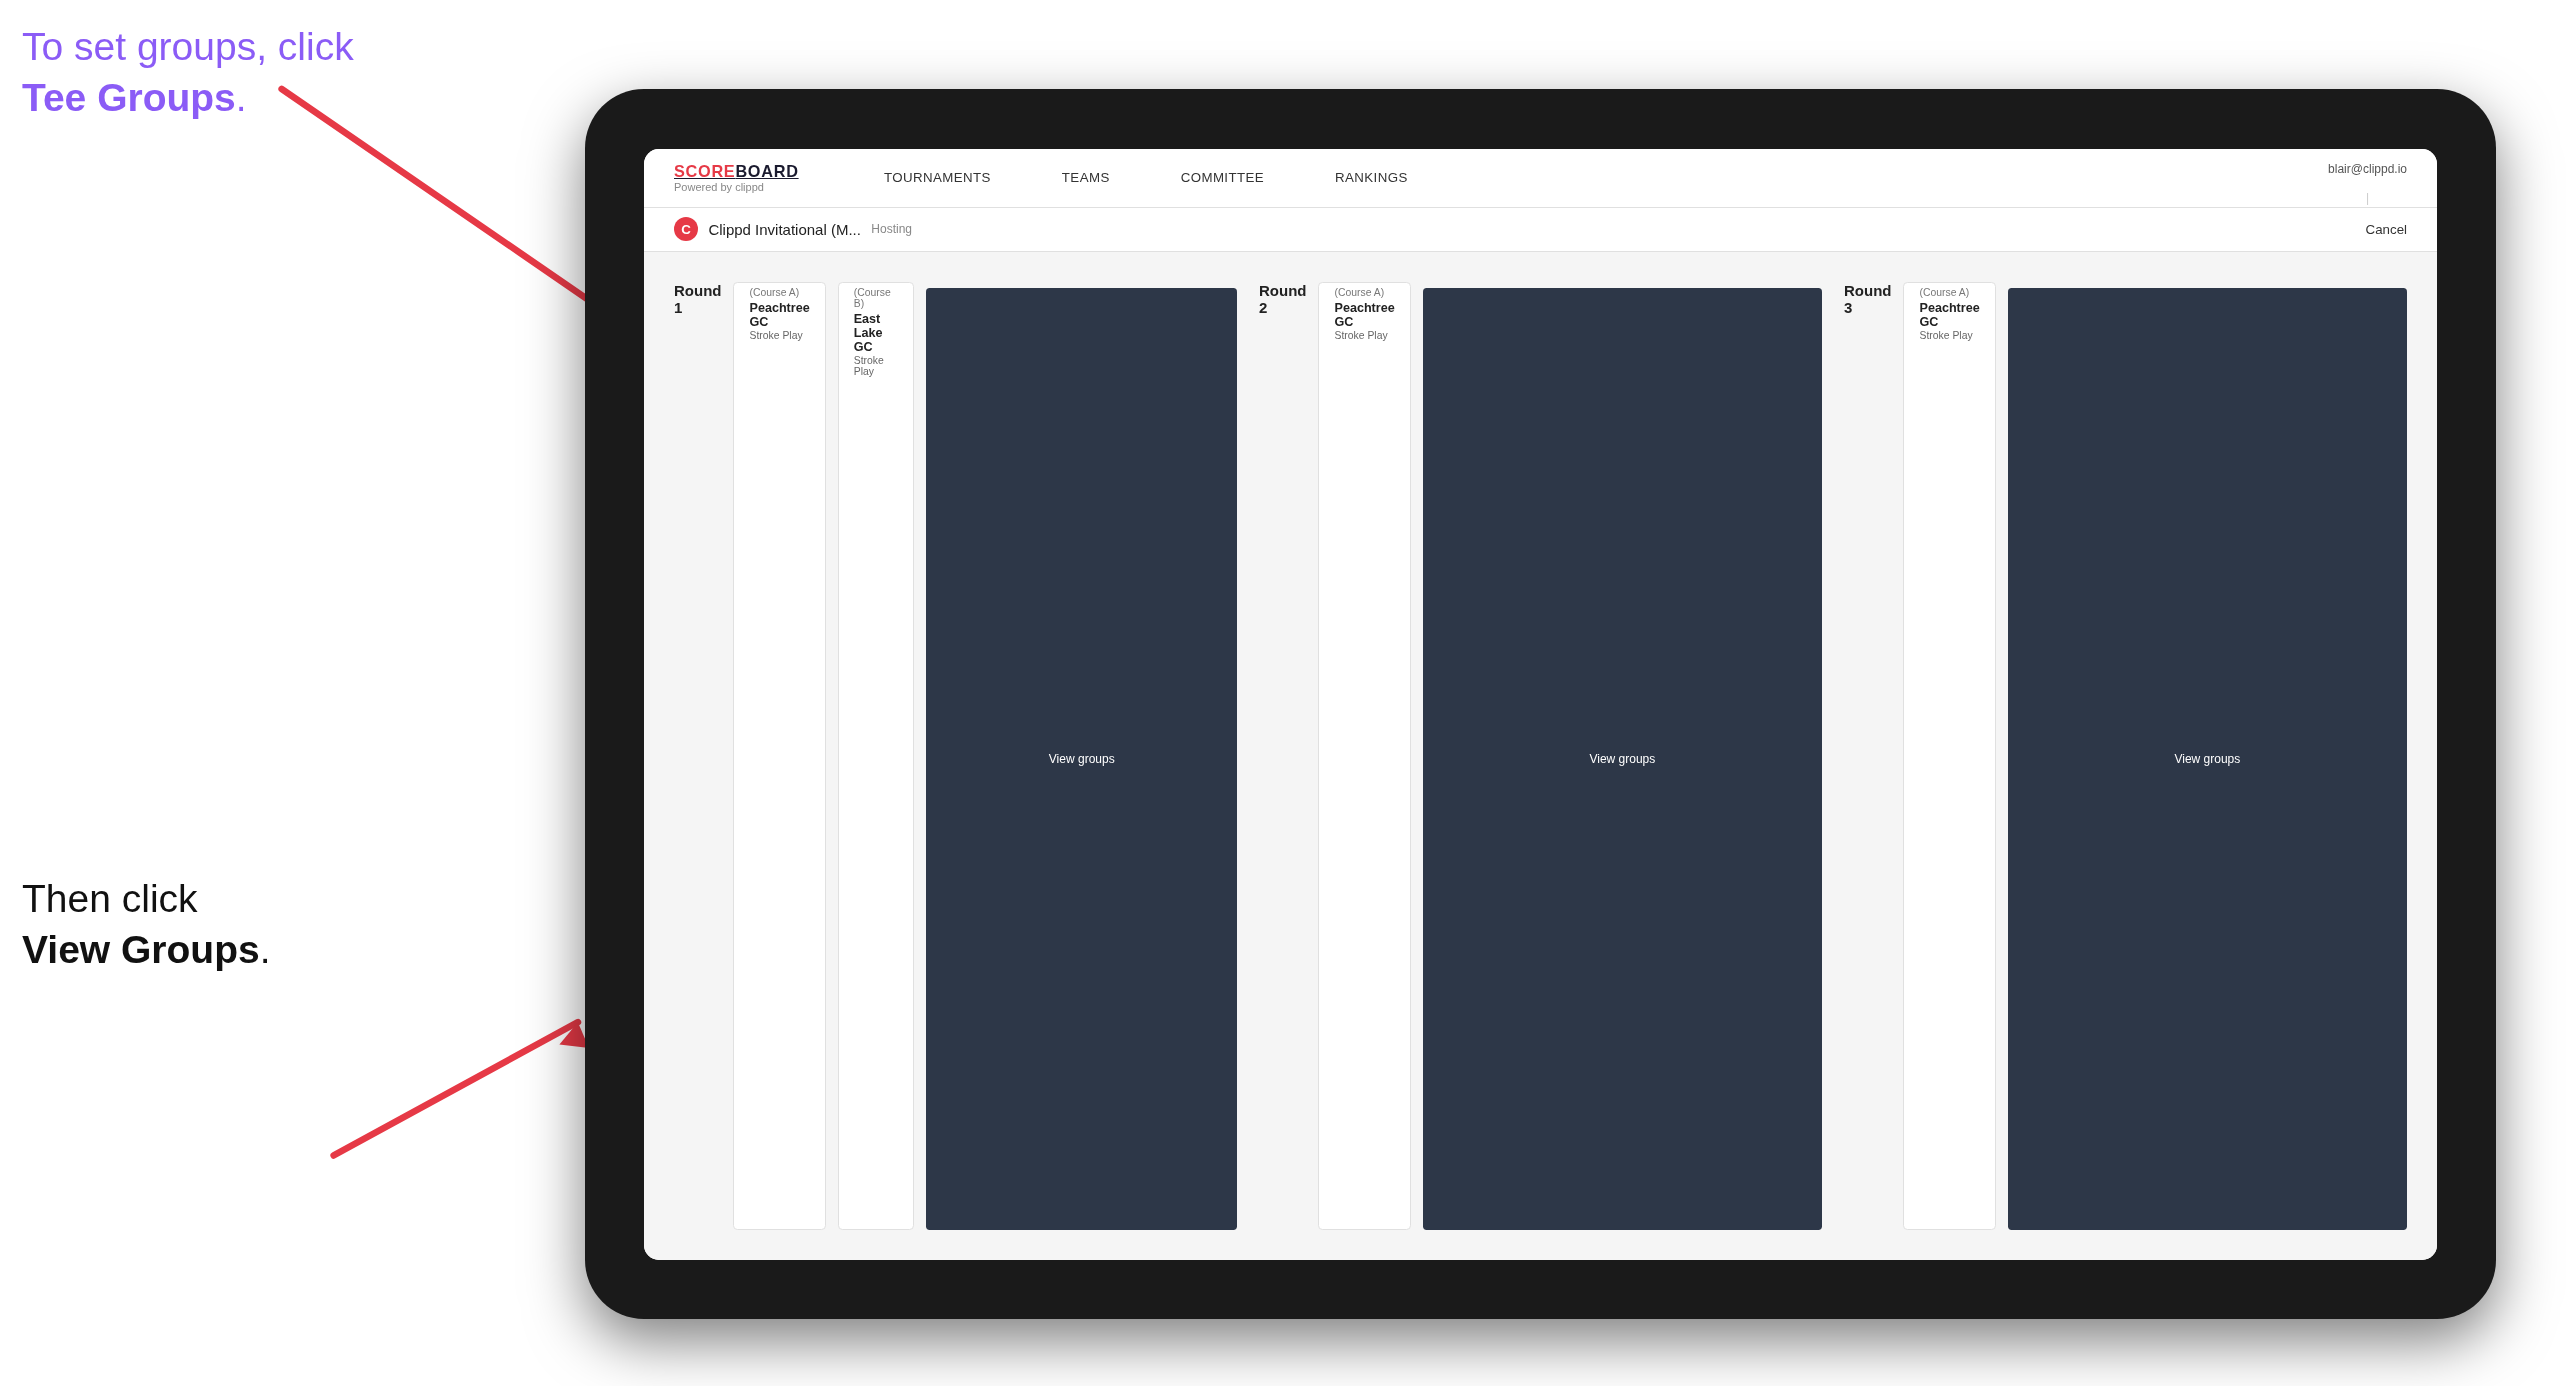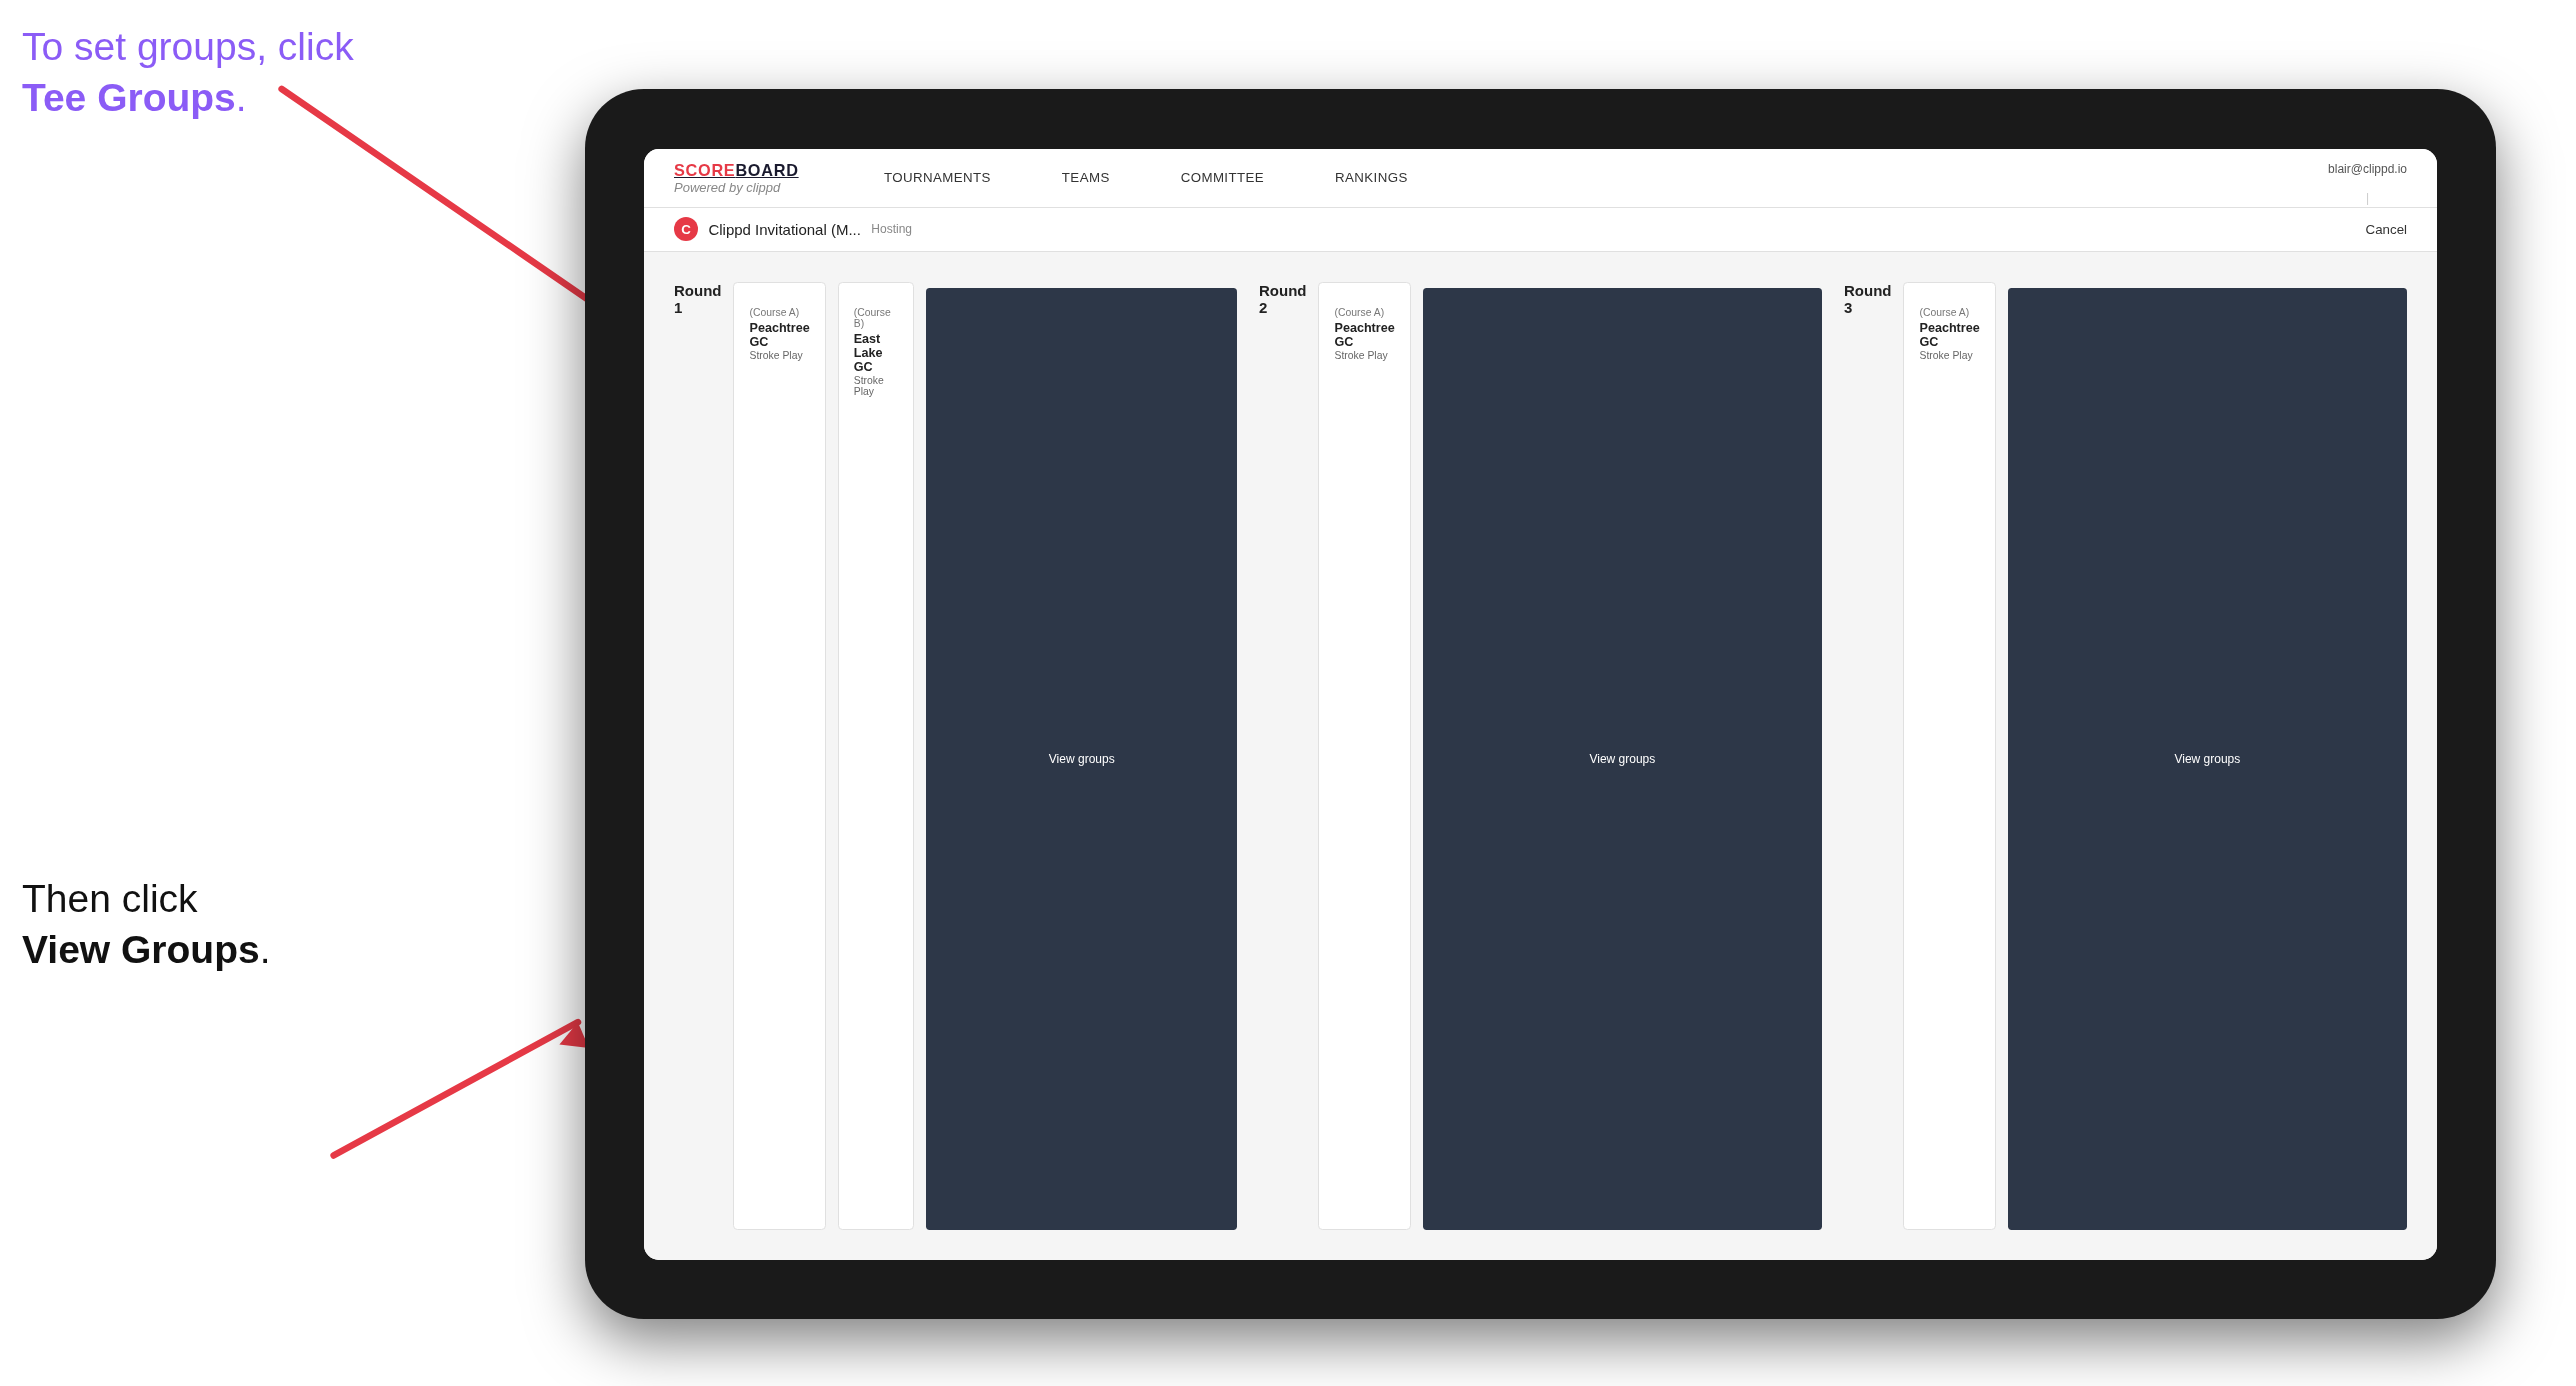--- a/index.html
+++ b/index.html
@@ -78,23 +78,22 @@
 
     .logo-text {
       font-size: 16.3px;
       font-weight: 900;
       letter-spacing: 0.7px;
       color: #1a1a2e;
       text-decoration: underline;
     }
 
     .logo-sub {
-      font-size: 13px;
+      font-size: 11px;
       color: #888;
-      font-style: italic;
     }
 
     .nav-links {
       display: flex;
       gap: 30px;
       flex: 1;
     }
 
     .nav-link {
       font-size: 13.3px;
@@ -223,21 +222,21 @@
       font-size: 15px;
       font-weight: 600;
       color: #222;
       margin-bottom: 4.4px;
     }
 
     .course-card {
       background: #ffffff;
       border: 0.7px solid #e0e0e0;
       border-radius: 4.4px;
-      padding: 24px 15px;
+      padding: 4px 15px;
     }
 
     .course-label {
       font-size: 10.4px;
       color: #777;
       margin-bottom: 3px;
     }
 
     .course-name {
       font-size: 12.6px;

